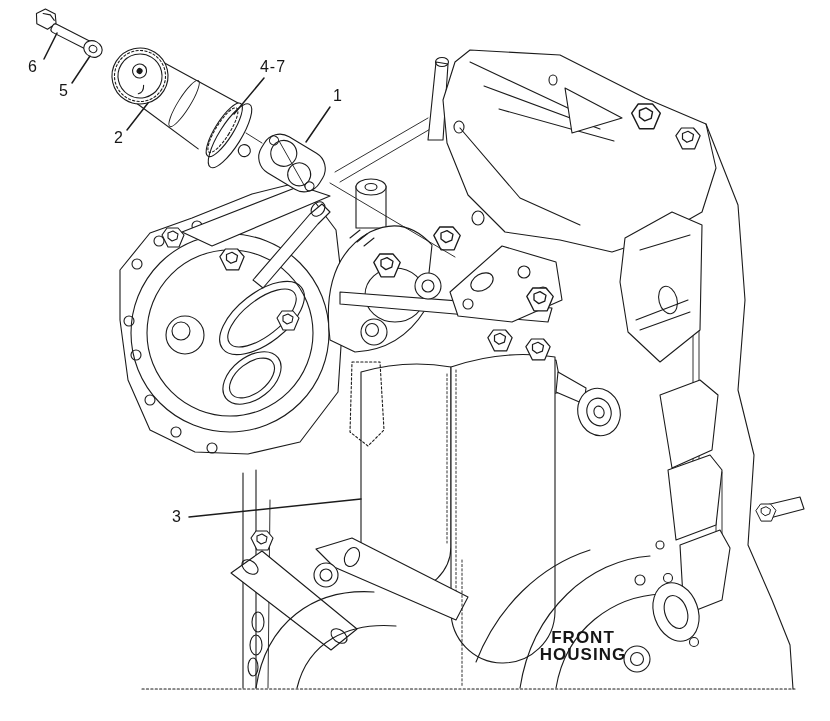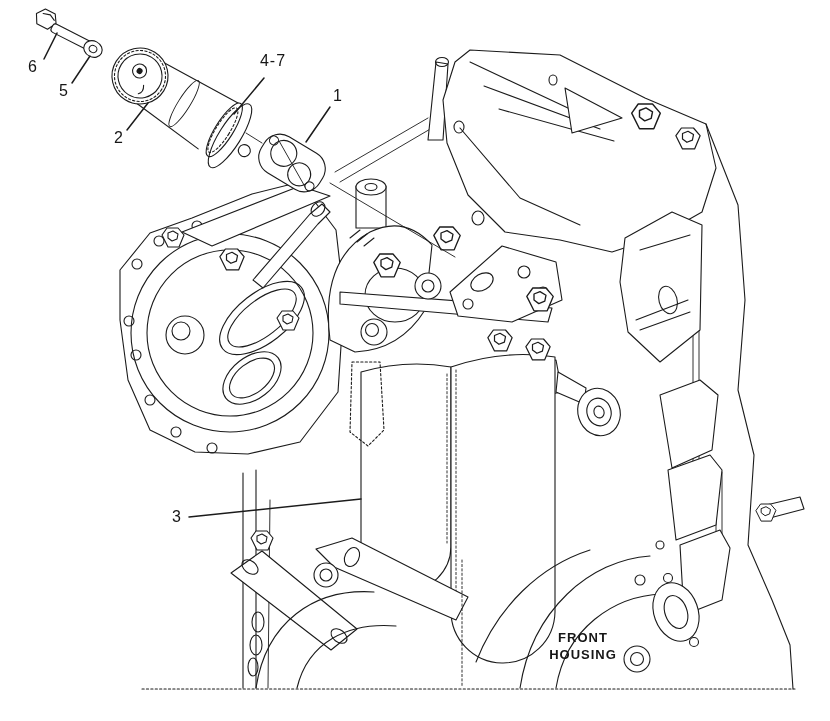--- a/index.html
+++ b/index.html
@@ -13,26 +13,26 @@
   svg .thin{stroke-width:0.9;}
   svg .leader{stroke-width:1.5;}
   svg .dash{stroke-dasharray:2.2,2.2;}
   svg .dot{fill:#1b1b1b;stroke:none;}
   .callout{
     position:absolute;transform:translate(-50%,-50%);
     font-size:16px;letter-spacing:1px;color:#161616;white-space:nowrap;
   }
   .note{
     position:absolute;left:527px;top:629px;width:112px;text-align:center;
-    font-size:13px;font-weight:bold;letter-spacing:1px;line-height:17px;
+    font-size:17px;font-weight:bold;letter-spacing:1px;line-height:17px;
   }
   .c6{left:33px;top:67px;}
   .c5{left:64px;top:91px;}
   .c2{left:119px;top:138px;}
-  .c47{left:273px;top:61px;}
+  .c47{left:273px;top:67px;}
   .c1{left:338px;top:96px;}
   .c3{left:177px;top:517px;}
 </style>
 </head>
 <body>
 
 <div class="stage">
 
 <svg width="830" height="721" viewBox="0 0 830 721">
   <defs>

